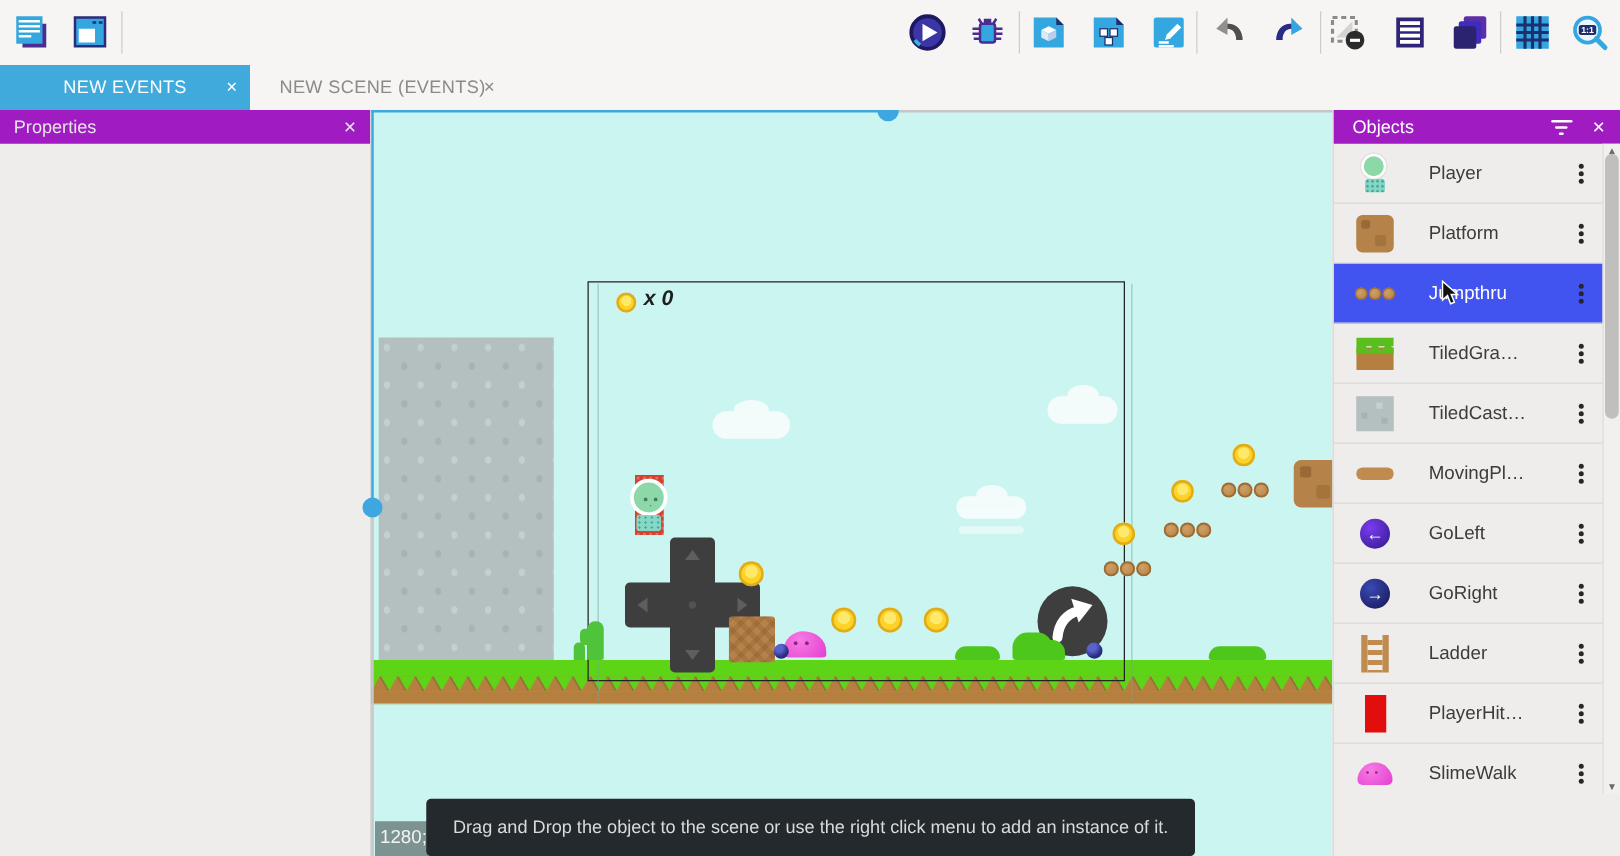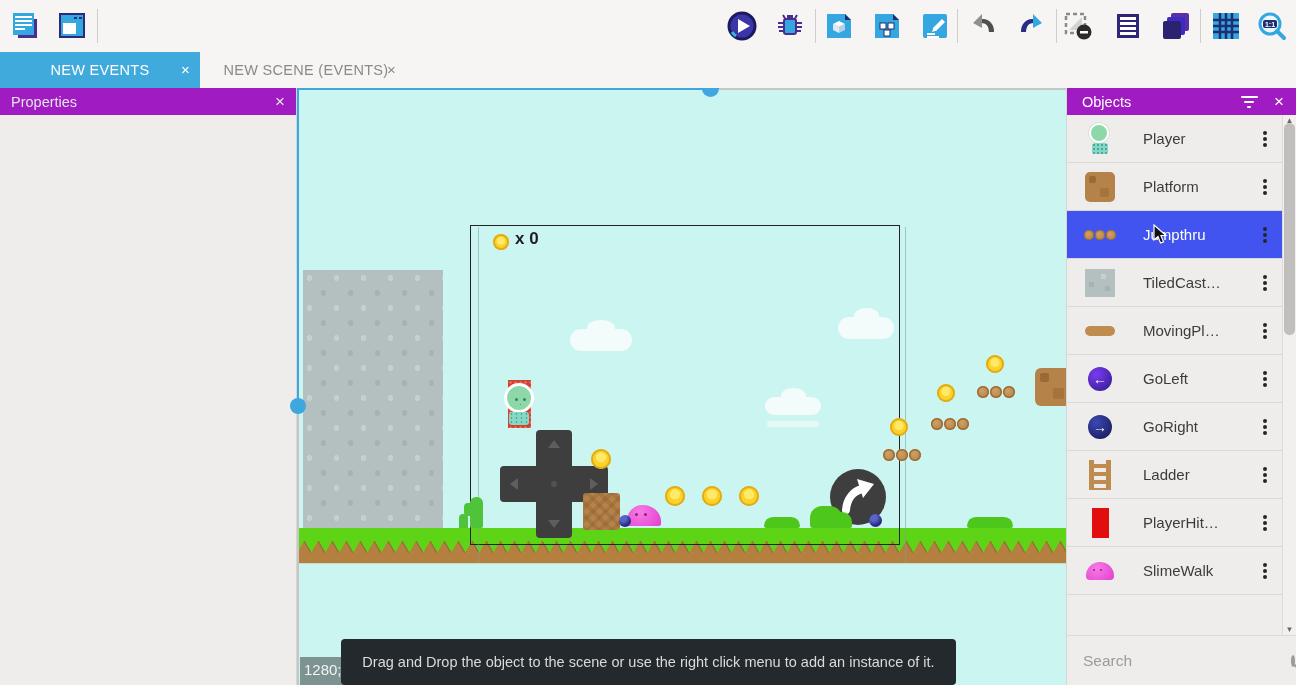--- a/index.html
+++ b/index.html
@@ -48,21 +48,21 @@
   .groundline { left:0; top:475px; width:769px; height:1px; background:#bfe0c5; }
 
   .frame-black { left:173px; top:137px; width:430px; height:320px; border:1px solid #232323; }
   .frame-v1 { left:181px; top:139px; width:1px; height:336px; background:rgba(120,160,155,.55); }
   .frame-v2 { left:608px; top:139px; width:1px; height:336px; background:rgba(120,160,155,.55); }
 
   .coin { border-radius:50%;
           background: radial-gradient(circle at 50% 42%, #ffe96b 0 32%, #fdd32a 34% 68%, #eaba1e 70%);
           box-shadow: inset 0 0 0 2px #e0ad19; }
   .hud-coin { left:196px; top:146px; width:16px; height:16px; }
-  .hud-text { left:218px; top:141px; font-size:17px; font-weight:bold; color:#1e1e1e; }
+  .hud-text { left:218px; top:141px; font-size:17px; font-weight:bold; color:#1e1e1e;font-style:italic; }
 
   .cloud { background:#f8fdfd; border-radius:20px; opacity:.92; }
   .cloud::before { content:''; position:absolute; left:28%; top:-9px; width:45%; height:16px; background:#f8fdfd; border-radius:50%; }
   .cl1 { left:273px; top:241px; width:62px; height:22px; }
   .cl2 { left:541px; top:229px; width:56px; height:22px; }
   .cl3 { left:468px; top:309px; width:56px; height:18px; }
   .wisp { left:470px; top:333px; width:52px; height:6px; background:#f2fbfa; border-radius:4px; opacity:.7; }
 
   .dpad { left:203px; top:342px; width:108px; height:108px; }
   .dpad .vbar { position:absolute; left:36px; top:0; width:36px; height:108px; background:#3e3e3e; border-radius:4px; }
@@ -479,20 +479,31 @@
               <i></i>
               <i></i>
               <i></i>
             </span>
           </span>
         <span class="olabel">Jumpthru</span>
         <i class="kebab"></i>
       </div>
       <div class="orow">
         <span class="iconbox">
+          <svg width="30" height="26">
+              <rect y="8" width="30" height="18" fill="#b5803f"></rect>
+              <rect width="30" height="7" fill="#5abf1c"></rect>
+              <path d="M0 13 L0 7 L5 2 L10 11 L15 3 L20 11 L25 4 L30 9 L30 13 Z" fill="#5abf1c"></path>
+            </svg>
+        </span>
+        <span class="olabel">TiledGra…</span>
+        <i class="kebab"></i>
+      </div>
+      <div class="orow">
+        <span class="iconbox">
             <span class="mi-cast"></span>
           </span>
         <span class="olabel">TiledCast…</span>
         <i class="kebab"></i>
       </div>
       <div class="orow">
         <span class="iconbox">
             <span class="mi-move"></span>
           </span>
         <span class="olabel">MovingPl…</span>
@@ -534,22 +545,18 @@
         <i class="kebab"></i>
       </div>
     </div>
 
     <div class="oscroll">
       <div class="up">▲</div>
       <div class="thumb"></div>
       <div class="down">▼</div>
     </div>
 
-    <div class="searchrow">
-      <input type="text" placeholder="Search" style="">
-      <span class="mag"></span>
-    </div>
   </div>
 </div>
 
 <svg class="cursor" width="15" height="21" viewBox="0 0 15 21">
   <polygon points="1,1 1,16 5,12.5 7.5,19 10.5,17.8 8,11.5 13,11.5" fill="#111" stroke="#fff" stroke-width="1.2"></polygon>
 </svg>
 
 </body></html>

